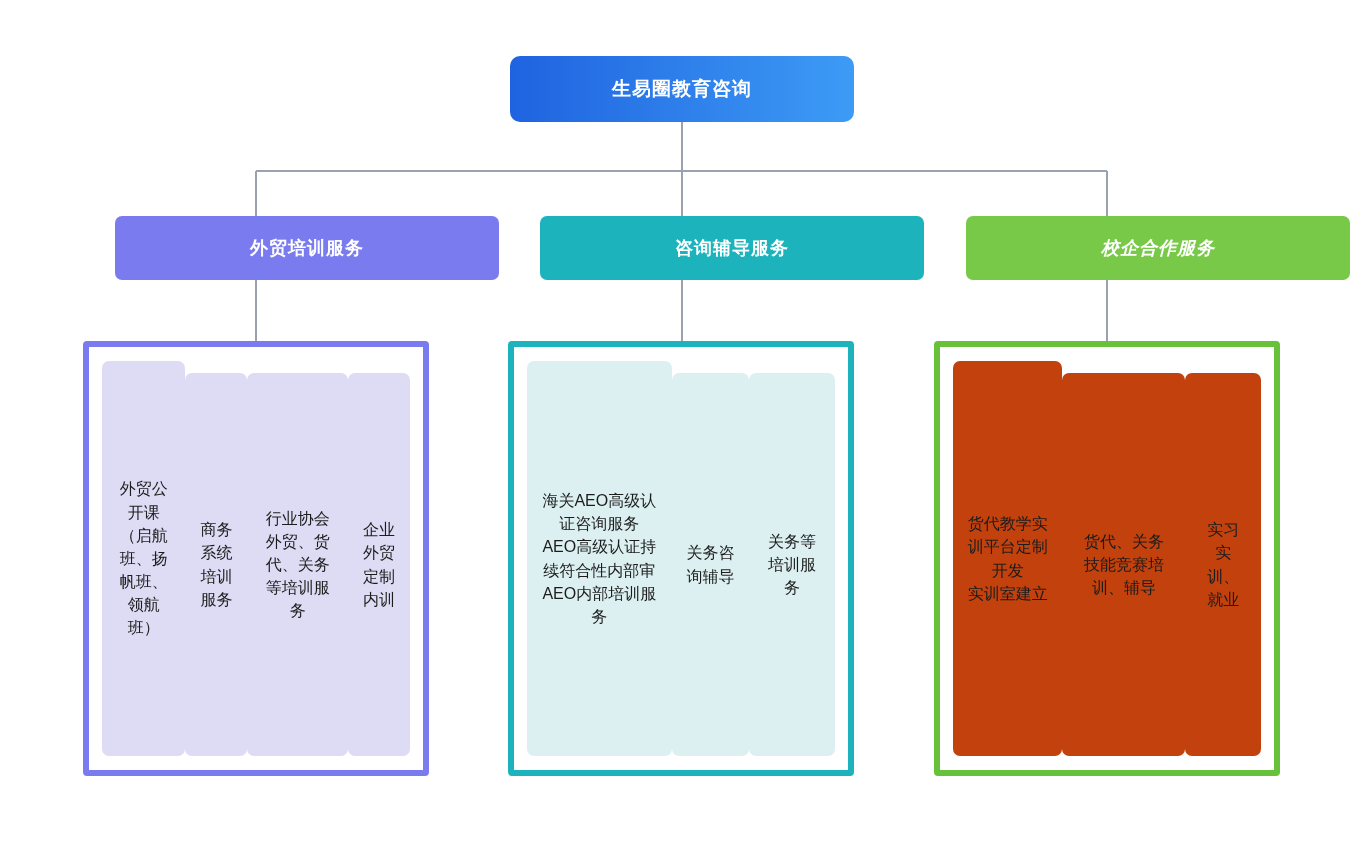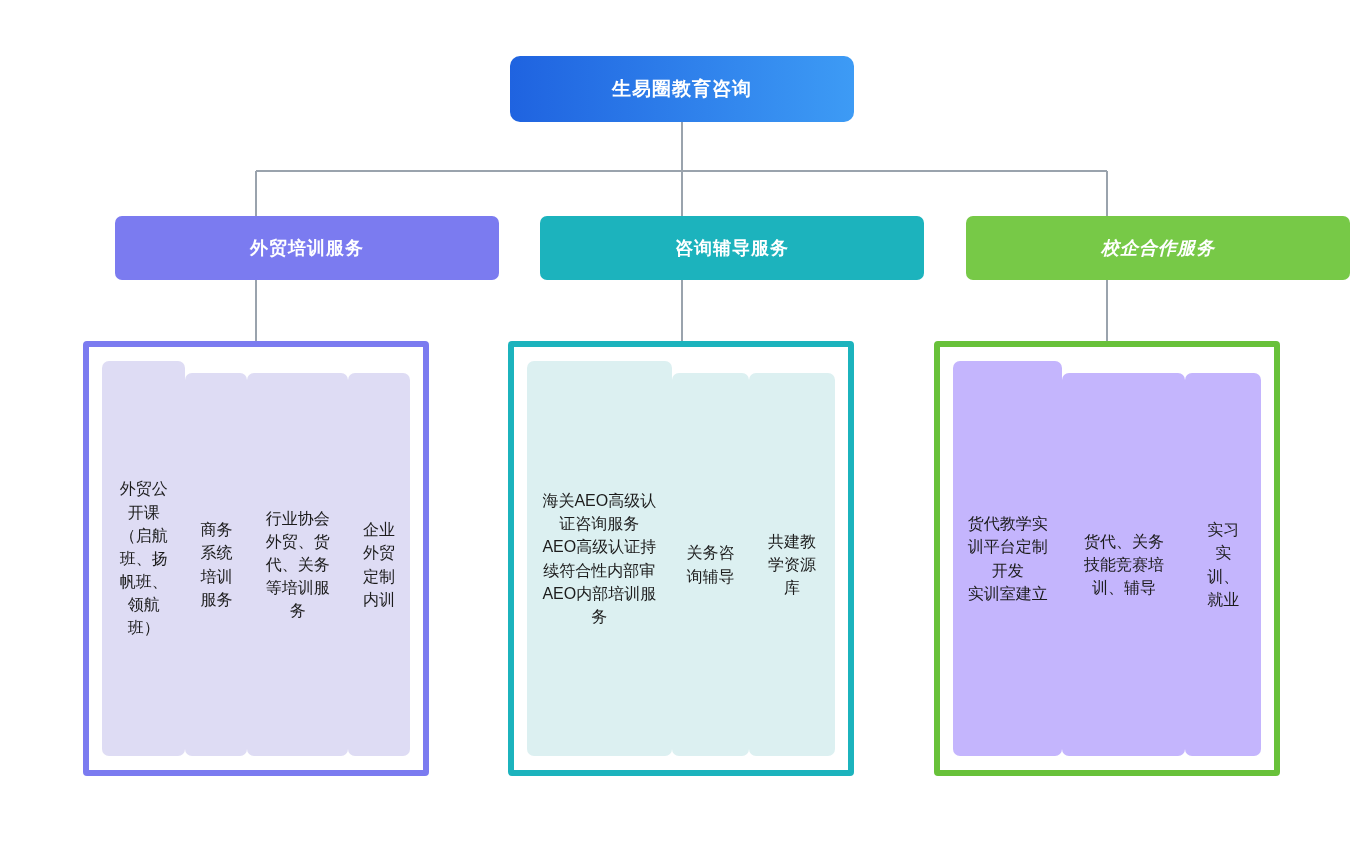--- a/index.html
+++ b/index.html
@@ -126,21 +126,21 @@
   
   .col-0 .group-box { border-color: #7b7bf0; }
   .col-0 .leaf-card { background: #dedcf4; }
 
   
   .col-1 .group-box { border-color: #1cb3bd; }
   .col-1 .leaf-card { background: #dcf0f1; justify-content: flex-end; }
 
   
   .col-2 .group-box { border-color: #68c13a; }
-  .col-2 .leaf-card { background: #c4b5fd; }
+  .col-2 .leaf-card { background: #c2410c; }
 </style>
 </head>
 <body>
 
 <div id="org-chart">
 
   <svg id="connectors" viewBox="0 0 1360 844" width="1360" height="844">
     <line x1="682" y1="122" x2="682" y2="171"></line>
     <line x1="256" y1="171" x2="1107" y2="171"></line>
     <line x1="256" y1="171" x2="256" y2="216"></line>
@@ -183,21 +183,21 @@
     <div class="group-box">
       <div class="leaf-card">
         <span class="leaf-text">海关AEO高级认证咨询服务
 AEO高级认证持续符合性内部审
 AEO内部培训服务</span>
       </div>
       <div class="leaf-card">
         <span class="leaf-text">关务咨询辅导</span>
       </div>
       <div class="leaf-card">
-        <span class="leaf-text">共建教学资源库</span>
+        <span class="leaf-text">关务等培训服务</span>
       </div>
     </div>
   </div>
 
   <div class="column col-2">
     <div class="cat-header" style="background:#77c947;font-style:italic;">
       <span class="node-text">校企合作服务</span>
     </div>
     <div class="group-box">
       <div class="leaf-card">

